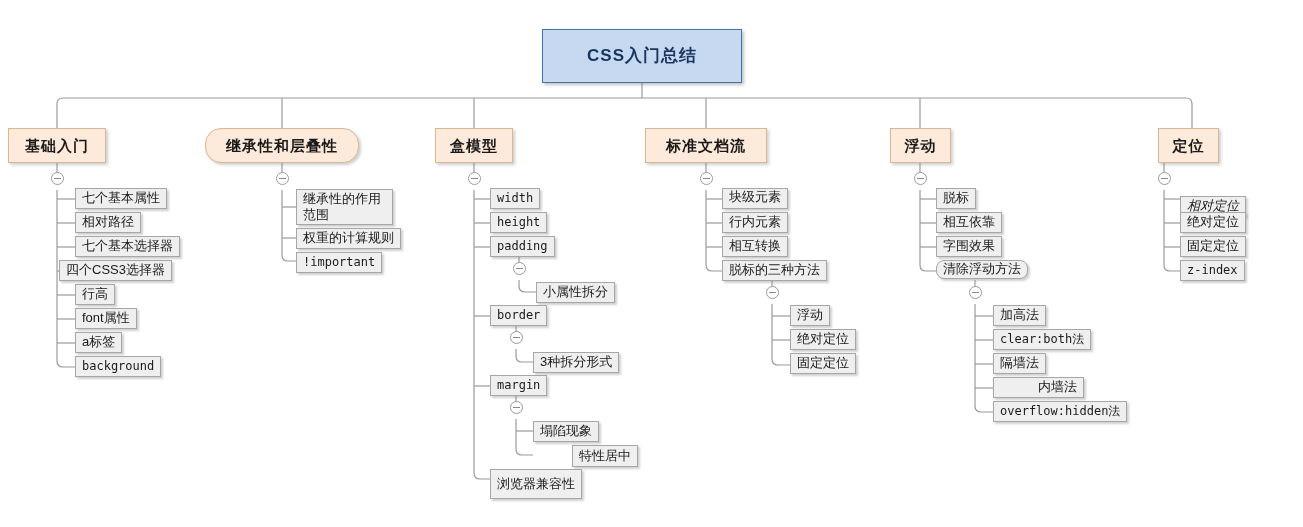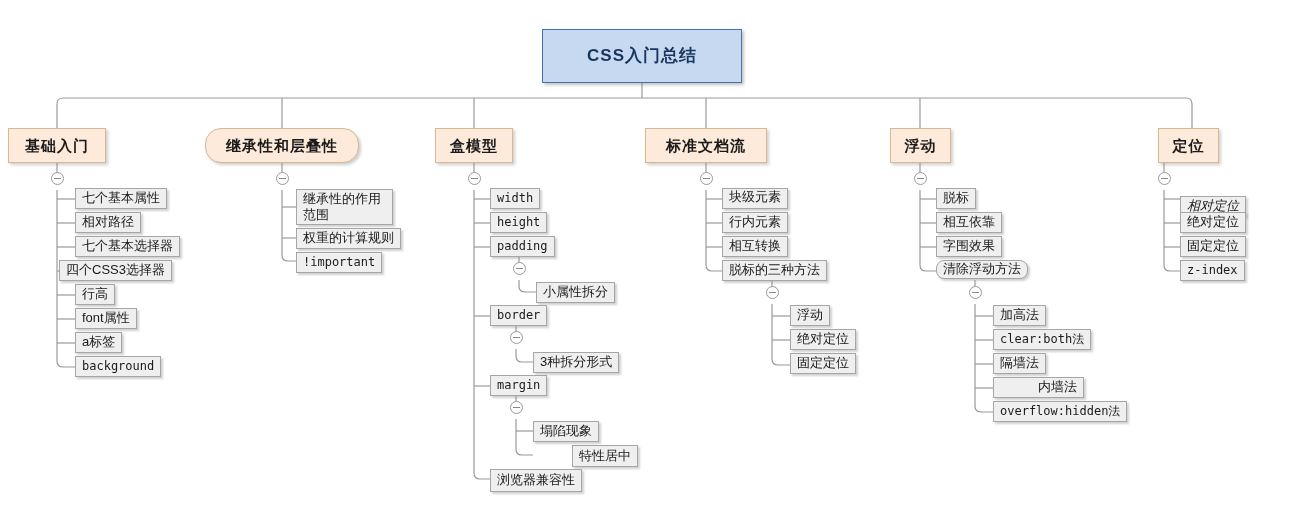--- a/index.html
+++ b/index.html
@@ -264,21 +264,21 @@
     <span>margin</span>
   </div>
   <div class="toggle" style="left:510px; top:401px;"></div>
   <div class="node n-leaf" style="left:533px; top:421px; height:21px;">
     <span>塌陷现象</span>
   </div>
   <div class="node n-leaf" style="left:533px; top:445px; height:22px;margin-left:39px;">
     <span>特性居中</span>
   </div>
 
-  <div class="node n-leaf" style="left:490px; top:469px; height:23px;">
+  <div class="node n-leaf" style="left:490px; top:469px; height:30px;">
     <span>浏览器兼容性</span>
   </div>
 
   <div class="node n-branch" style="left:645px; top:128px; width:122px; height:35px;">
     <span>标准文档流</span>
   </div>
   <div class="toggle" style="left:700px; top:172px;"></div>
 
   <div class="node n-leaf" style="left:722px; top:188px; height:21px;font-family:Liberation Mono, monospace;">
     <span>块级元素</span>

